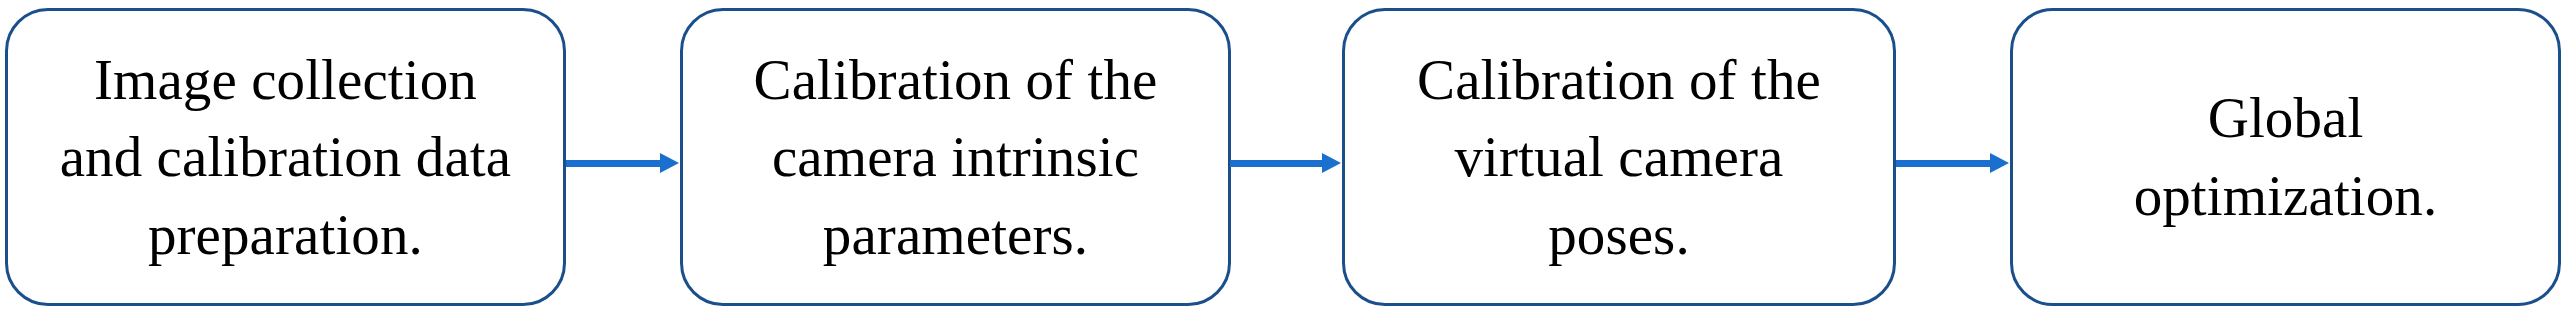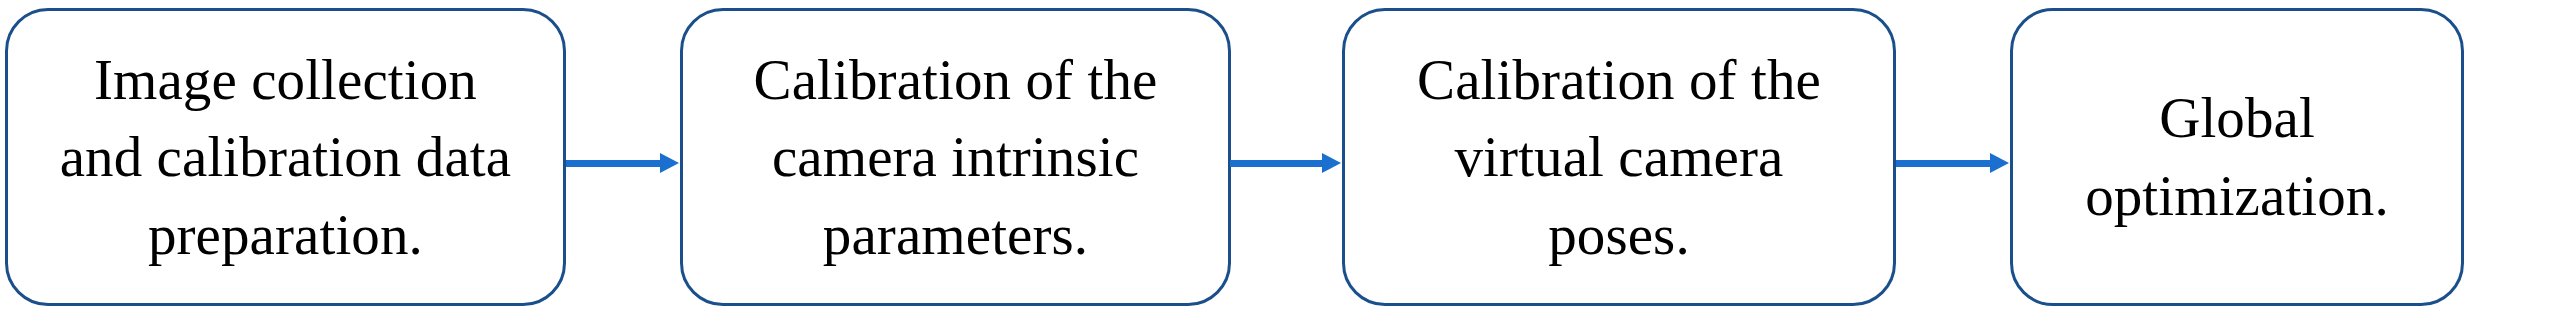--- a/index.html
+++ b/index.html
@@ -45,21 +45,21 @@
     line-height: 1.36;
     color: #000000;
     letter-spacing: 0.1px;
     white-space: pre-line;
   }
 
   
   #box-1 { left: 4.9px;    width: 561px; }
   #box-2 { left: 680px; width: 551px; }
   #box-3 { left: 1342px; width: 554px; }
-  #box-4 { left: 2010px; width: 454px; }
+  #box-4 { left: 2010px; width: 551px; }
 
   
   .connector {
     position: absolute;
     top: 153px;
     height: 21px;
   }
   .connector .shaft {
     position: absolute;
     left: 0;

